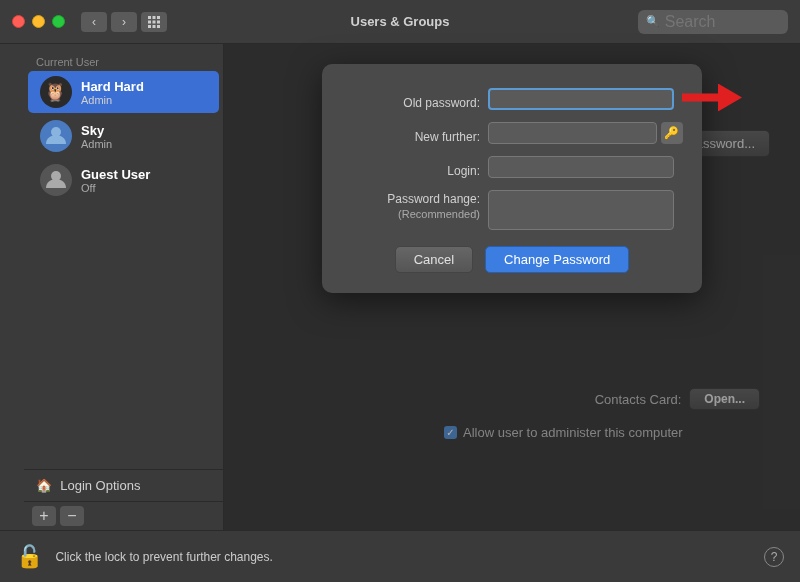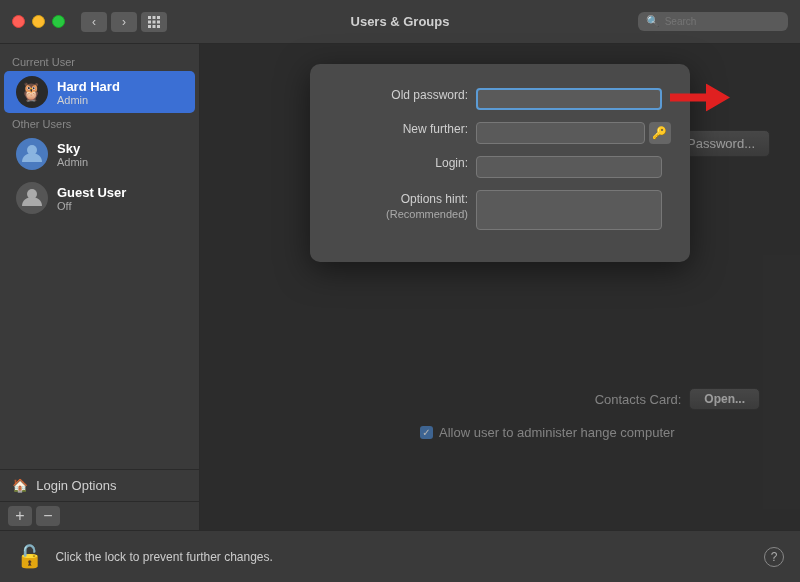--- a/index.html
+++ b/index.html
@@ -80,29 +80,30 @@
       border-radius: 6px;
       padding: 3px 8px;
       gap: 5px;
       min-width: 150px;
     }
     .search-box input {
       background: transparent;
       border: none;
       outline: none;
       color: #ccc;
-      font-size: 10px;
+      font-size: 16px;
       width: 110px;
     }
     .search-icon-svg { color: #aaa; font-size: 11px; }
 
     
     .main-layout {
       display: flex;
       height: calc(582px - 44px - 52px);
+      margin-left: 24px;
     }
 
     
     .sidebar {
       width: 200px;
       background: #3a3a3a;
       border-right: 1px solid #2a2a2a;
       display: flex;
       flex-direction: column;
       padding-top: 8px;
@@ -210,21 +211,21 @@
     }
     .dialog {
       background: #4a4a4a;
       border-radius: 10px;
       padding: 24px 28px 20px;
       width: 380px;
       box-shadow: 0 8px 32px rgba(0,0,0,0.5);
     }
     .dialog-row {
       display: flex;
-      align-items: flex-start;
+      align-items: flex-end;
       margin-bottom: 12px;
       position: relative;
     }
     .dialog-label {
       text-align: right;
       width: 130px;
       font-size: 12px;
       color: #d0d0d0;
       margin-right: 8px;
       flex-shrink: 0;
@@ -436,21 +437,20 @@
     <div class="sidebar-section-label">Current User</div>
 
     <div class="sidebar-item selected">
       <div class="avatar avatar-owl">🦉</div>
       <div class="user-info">
         <span class="user-name">Hard Hard</span>
         <span class="user-role">Admin</span>
       </div>
     </div>
 
-    <div class="sidebar-section-label">Other Users</div>
 
     <div class="sidebar-item">
       <div class="avatar avatar-sky">
         <svg width="24" height="24" viewBox="0 0 24 24" fill="#8ab4e0">
           <circle cx="12" cy="8" r="5"></circle>
             <path d="M2 20c0-5.5 4.5-9 10-9s10 3.5 10 9H2z"></path>
         </svg>
       </div>
       <div class="user-info">
         <span class="user-name">Sky</span>
@@ -514,38 +514,42 @@
           </div>
         </div>
 
         <div class="dialog-row">
           <label class="dialog-label">Login:</label>
           <input type="password" class="dialog-input no-focus" style="">
         </div>
 
         <div class="dialog-row" style="align-items:flex-start;">
           <div style="text-align:right; width:130px; margin-right:8px; flex-shrink:0; padding-top:2px;">
-            <div class="dialog-label" style="margin-bottom:2px;">Options hint:</div>
+            <div class="dialog-label" style="margin-bottom:2px;">Password hange:</div>
             <div class="dialog-label dialog-label-small">(Recommended)</div>
           </div>
           <textarea class="dialog-textarea" style=""></textarea>
         </div>
 
+        <div class="dialog-btns">
+          <button class="btn-cancel">Cancel</button>
+          <button class="btn-primary">Change Password</button>
+        </div>
 
       </div>
     </div>
 
     <div class="contacts-card">
       <span class="contacts-label">Contacts Card:</span>
       <button class="open-btn">Open...</button>
     </div>
 
     <div class="checkbox-row">
       <div class="checkbox-custom">✓</div>
-      <span class="checkbox-label">Allow user to administer hange computer</span>
+      <span class="checkbox-label">Allow user to administer this computer</span>
     </div>
 
   </div>
 </div>
 
 <div class="bottom-bar">
   <span class="lock-icon">🔓</span>
   <span class="lock-text">Click the lock to prevent further changes.</span>
   <div class="help-btn">?</div>
 </div>

